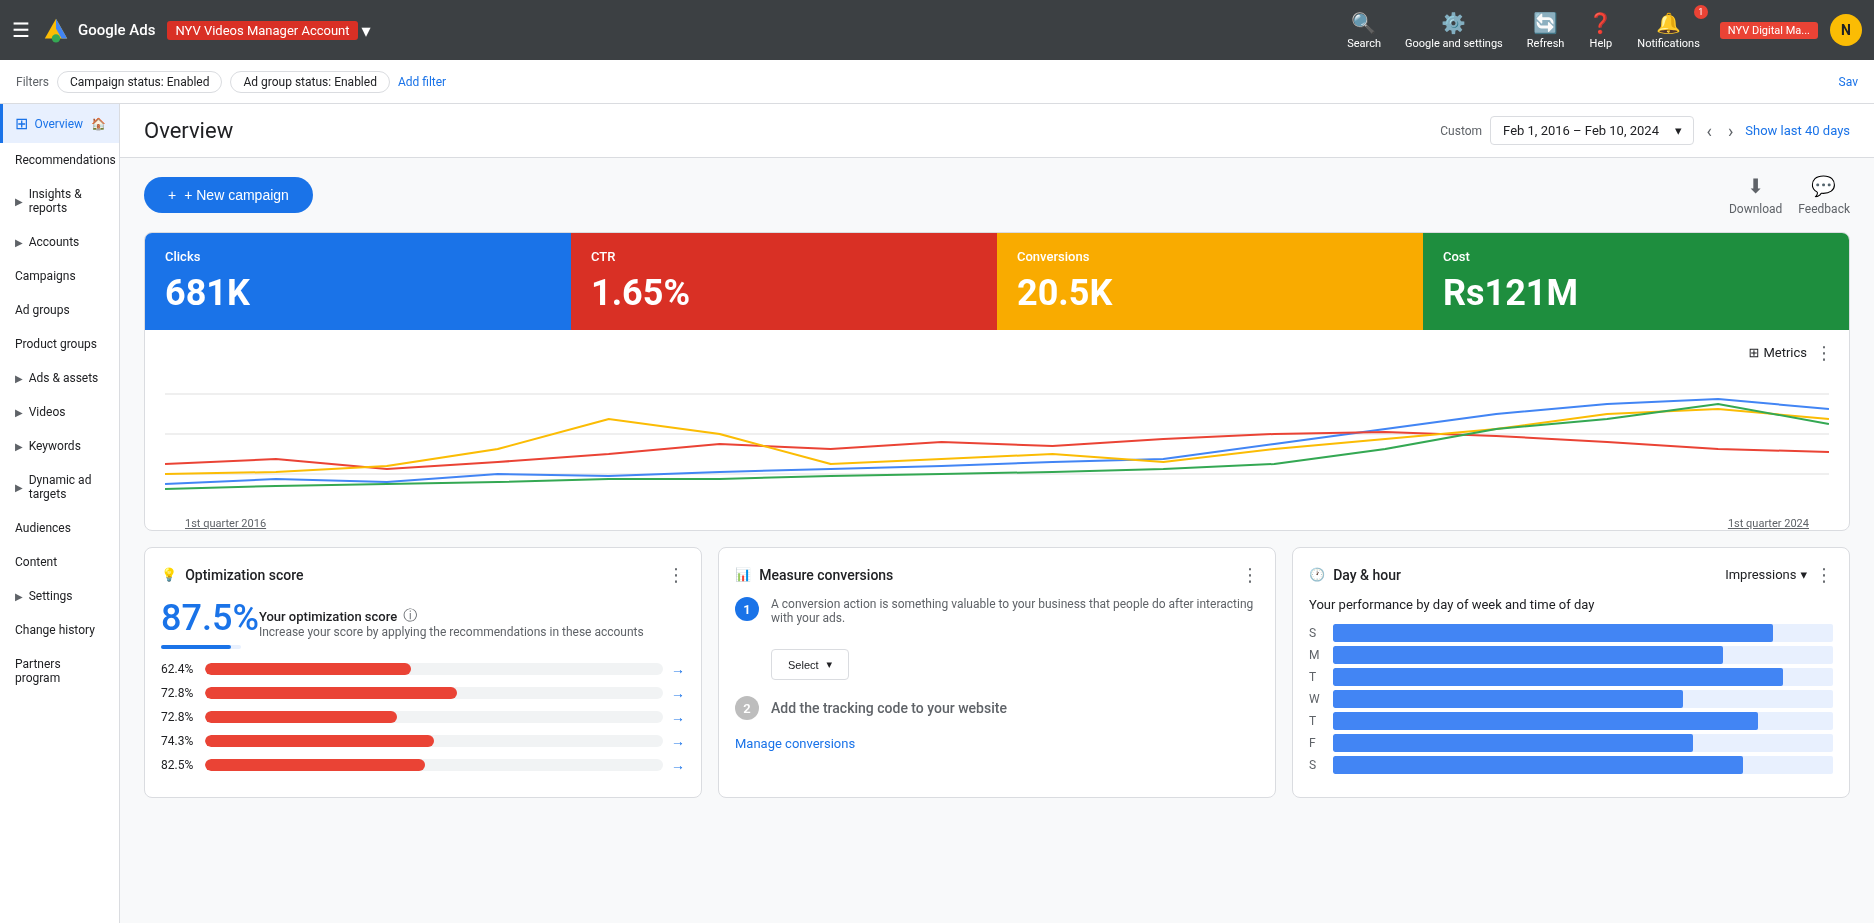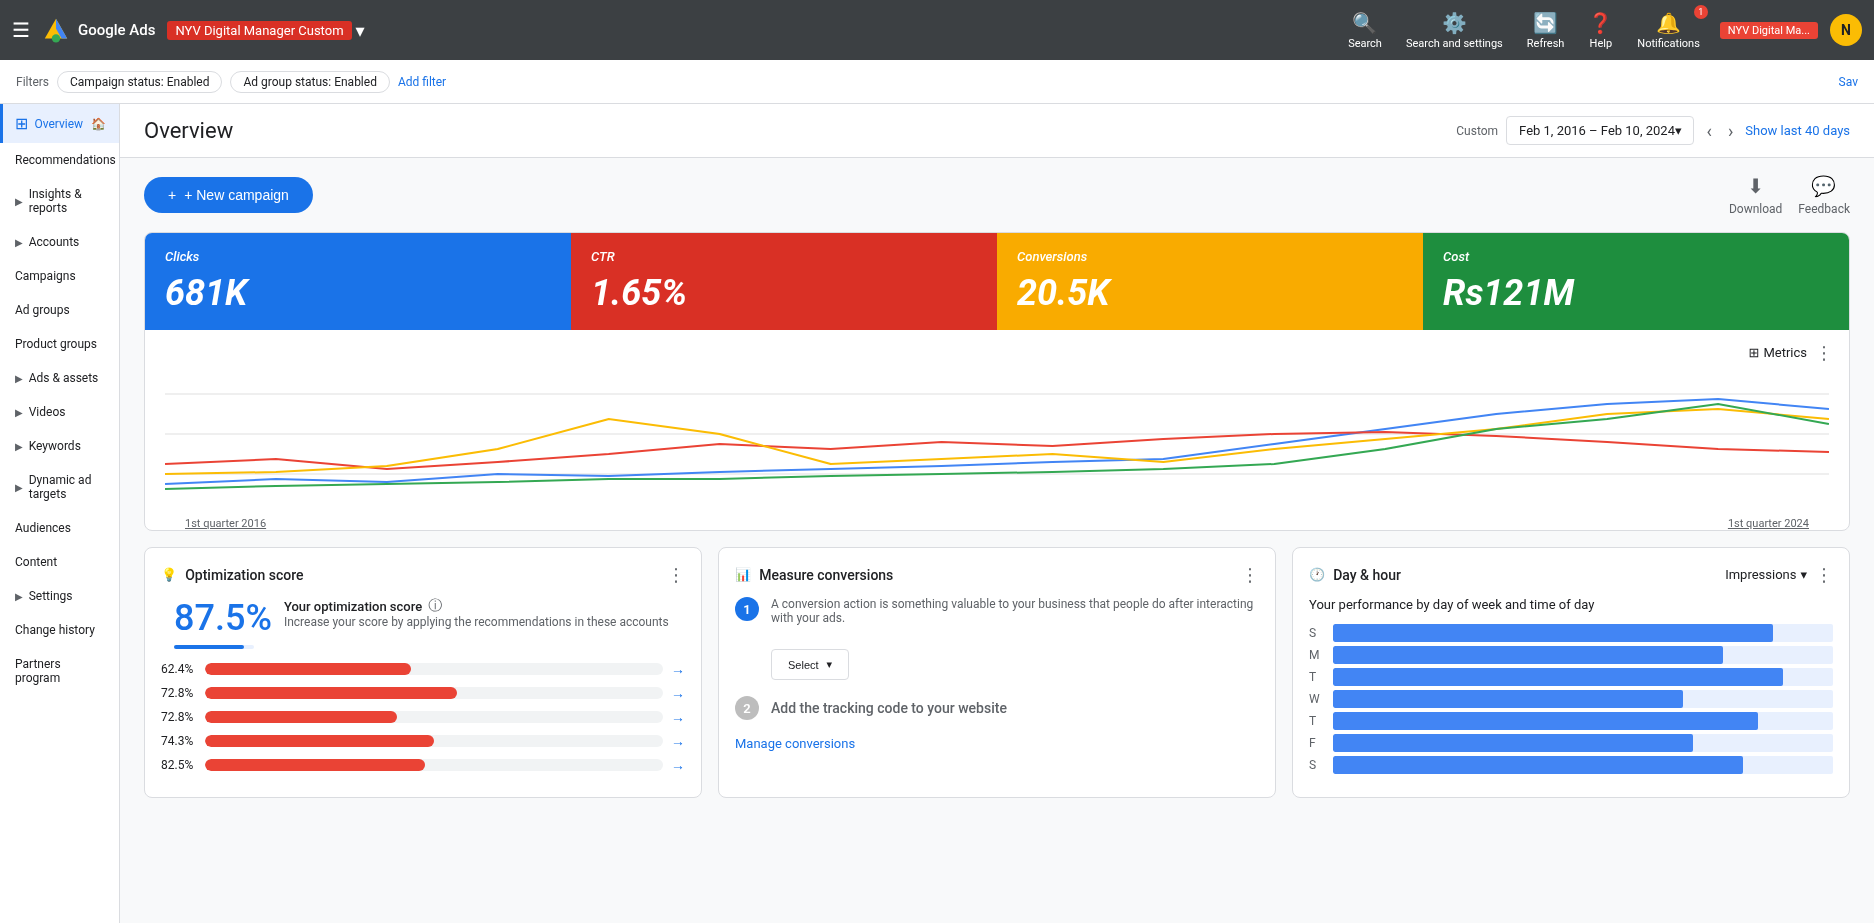--- a/index.html
+++ b/index.html
@@ -212,21 +212,21 @@
       gap: 8px;
     }
     .custom-label { font-size: 12px; color: #5f6368; }
     .date-range-picker {
       border: 1px solid #dadce0;
       border-radius: 4px;
       padding: 6px 12px;
       font-size: 13px;
       display: flex;
       align-items: center;
-      gap: 0;
+      gap: 16px;
       cursor: pointer;
       background: #fff;
     }
     .nav-arrow {
       cursor: pointer;
       color: #5f6368;
       font-size: 18px;
       padding: 4px;
     }
     .show-last {
@@ -280,21 +280,20 @@
     
     .metrics-card {
       background: #fff;
       border-radius: 8px;
       border: 1px solid #dadce0;
       margin-bottom: 16px;
       overflow: hidden;
     }
     .metrics-row {
       display: flex;
-      font-style: italic;
     }
     .metric-box {
       flex: 1;
       padding: 16px 20px;
       color: #fff;
     }
     .metric-box.blue { background: #1a73e8; }
     .metric-box.red { background: #d93025; }
     .metric-box.yellow { background: #f9ab00; }
     .metric-box.green { background: #1e8e3e; }
@@ -542,31 +541,31 @@
 <nav class="top-nav">
   <span class="hamburger">☰</span>
   <div class="logo">
     <svg class="logo-triangle" viewBox="0 0 40 40">
       <polygon points="20,4 36,32 4,32" fill="#fbbc04"></polygon>
       <polygon points="20,4 36,32 28,32 20,18" fill="#4285f4"></polygon>
       <circle cx="20" cy="32" r="6" fill="#34a853"></circle>
     </svg>
     <span>Google Ads</span>
   </div>
-  <span class="account-name">NYV Digital Manager Custom</span>
+  <span class="account-name">NYV Videos Manager Account</span>
   <span class="account-dropdown">▾</span>
   <div class="top-nav-spacer"></div>
   <div class="top-nav-actions">
     <div class="nav-action">
       <span class="icon">🔍</span>
       <span class="nav-action-label">Search</span>
     </div>
     <div class="nav-action">
       <span class="icon">⚙️</span>
-      <span class="nav-action-label">Search and settings</span>
+      <span class="nav-action-label">Google and settings</span>
     </div>
     <div class="nav-action">
       <span class="icon">🔄</span>
       <span class="nav-action-label">Refresh</span>
     </div>
     <div class="nav-action">
       <span class="icon">❓</span>
       <span class="nav-action-label">Help</span>
     </div>
     <div class="nav-action notif-wrapper">
@@ -770,21 +769,21 @@
       </div>
 
       <div class="bottom-cards">
 
         <div class="card">
           <div class="card-header">
             <span>💡</span>
             <span class="card-title">Optimization score</span>
             <span class="card-menu">⋮</span>
           </div>
-          <div style="display:flex;align-items:flex-start;gap:12px;margin-left:13px;">
+          <div style="display:flex;align-items:center;">
             <div>
               <div class="opt-score-value">87.5%</div>
               <div class="opt-progress-bar">
                 <div class="opt-progress-fill" style="width:87.5%;"></div>
               </div>
             </div>
             <div>
               <div style="font-size:13px;font-weight:500;color:#202124;display:flex;align-items:center;gap:6px;">
                 <span>Your optimization score</span>
                 <span style="font-size:14px;color:#5f6368;cursor:pointer;">ⓘ</span>

